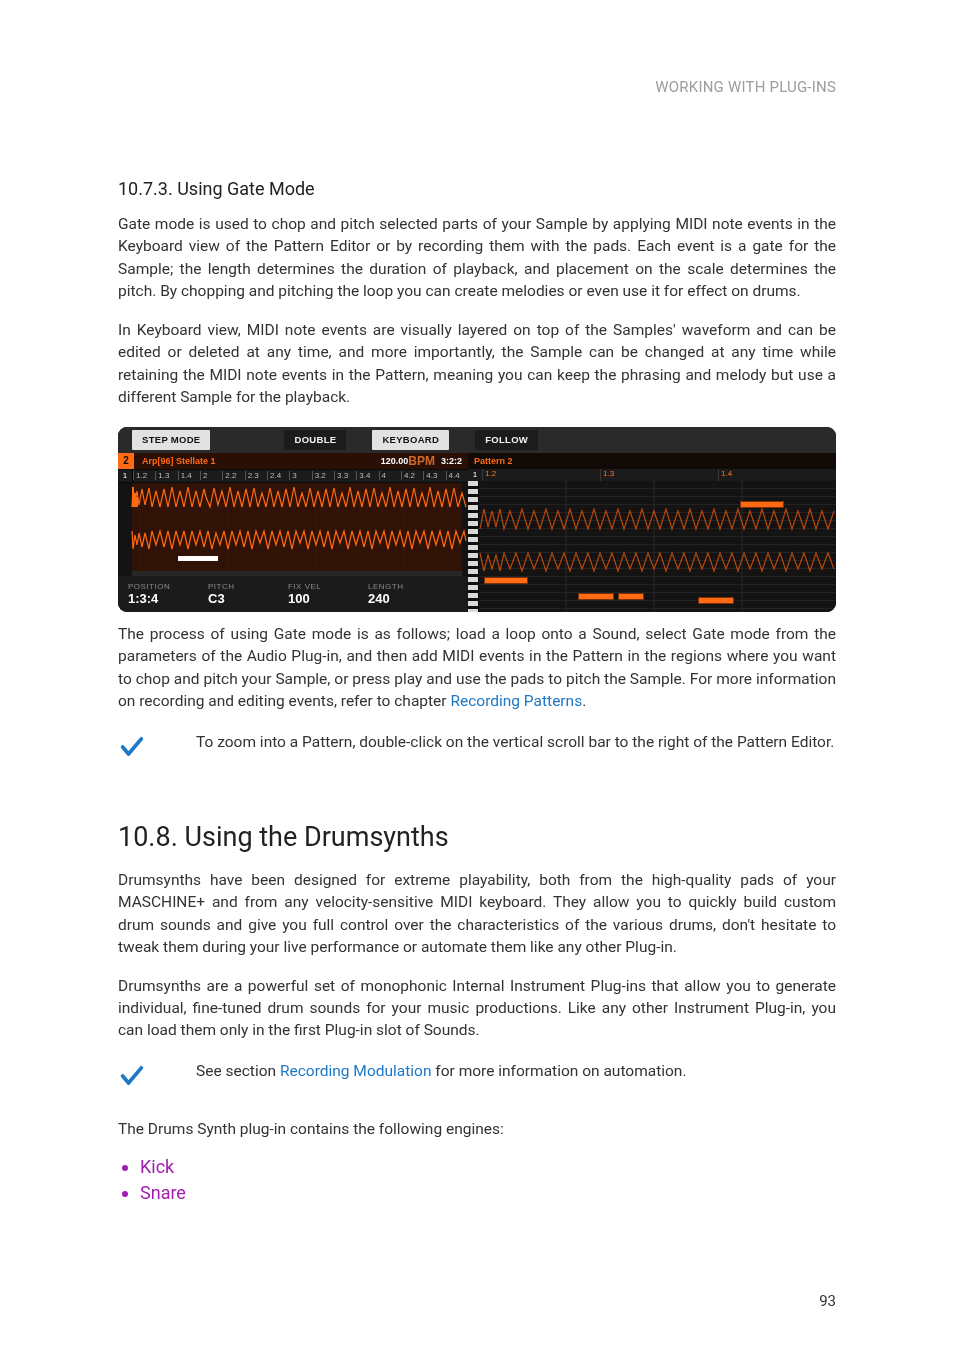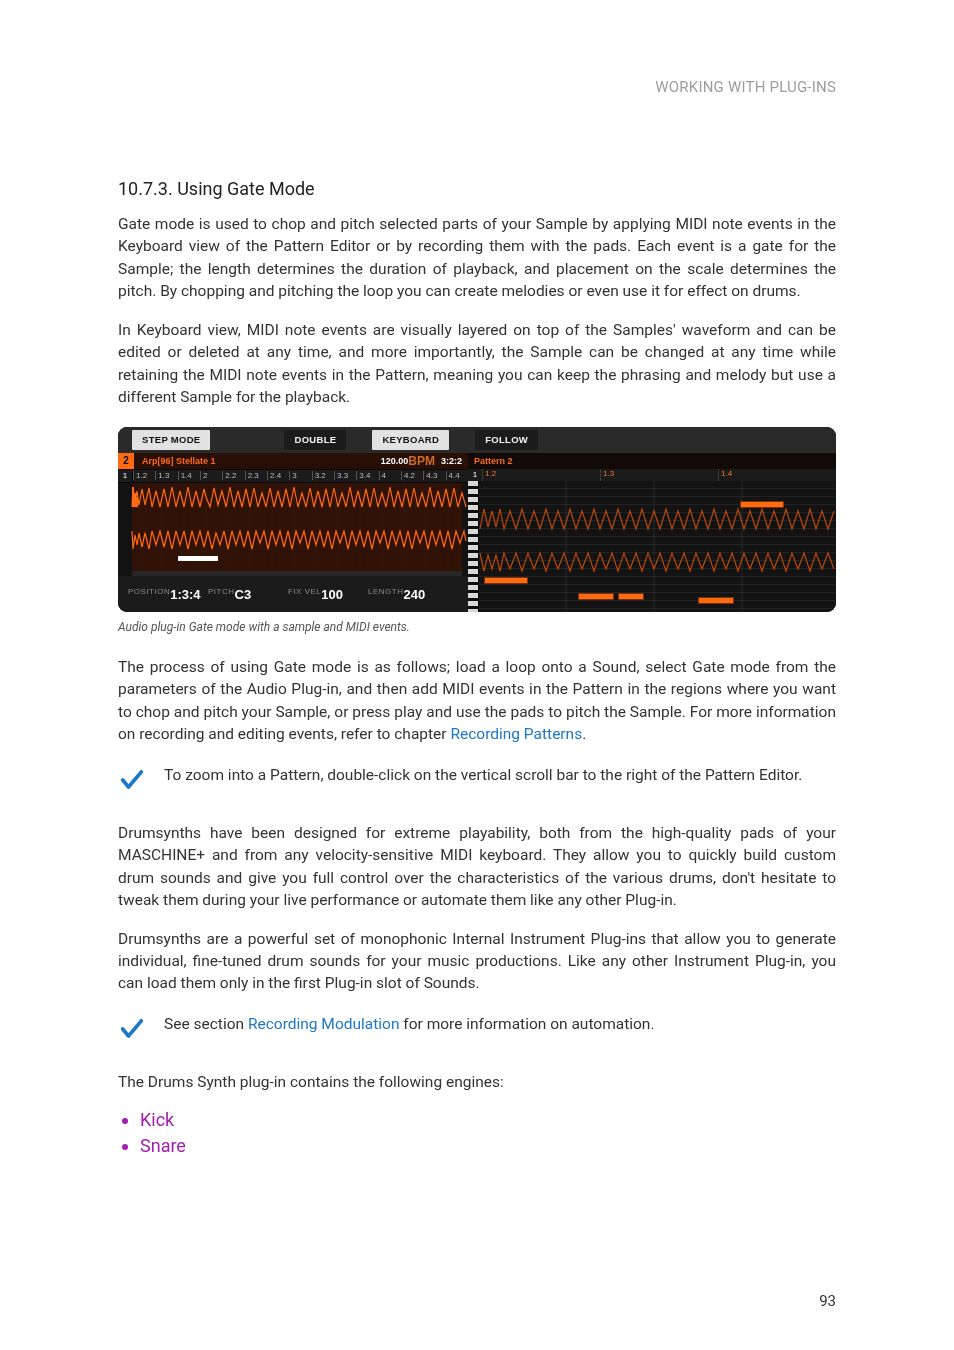--- a/index.html
+++ b/index.html
@@ -65,20 +65,21 @@
     align-items: center;
     justify-content: center;
     margin-top: 2px;
   }
   .tip-text {
     flex: 1;
     font-size: 15.5px;
     line-height: 1.45;
     text-align: justify;
     color: #333;
+    margin-left: 32px;
   }
   ul.engines {
     margin: 8px 0 0 0;
     padding-left: 22px;
   }
   ul.engines li {
     font-size: 18px;
     color: #a21caf;
     margin-bottom: 5px;
   }
@@ -200,21 +201,22 @@
   .bottom-params {
     height: 36px;
     background: #1b1b1b;
     display: flex;
     align-items: center;
     padding: 0 0 0 10px;
   }
   .param {
     width: 80px;
     display: flex;
-    flex-direction: row;
+    flex-direction: column;
+    justify-content: flex-end;
   }
   .param .lbl { font-size: 8px; color: #8a8a8a; letter-spacing: 0.5px; }
   .param .val { font-size: 13px; color: #fff; font-weight: 700; }
 
   .col-right .band-orange2 {
     height: 16px;
     background: #120a06;
     display: flex;
     align-items: center;
     font-size: 9px;
@@ -428,35 +430,35 @@
 
         <div class="midi-note" style="left:16px; top:96px; width:42px;"></div>
         <div class="midi-note" style="left:110px; top:112px; width:34px;"></div>
         <div class="midi-note" style="left:150px; top:112px; width:24px;"></div>
         <div class="midi-note" style="left:230px; top:116px; width:34px;"></div>
         <div class="midi-note" style="left:272px; top:20px; width:42px;"></div>
       </div>
     </div>
   </div>
 </div>
-<div class="caption">Audio plug-in Gate mode with a sample and MIDI events.</div>
 
 <p>
   <span>The process of using Gate mode is as follows; load a loop onto a Sound, select Gate mode from the parameters of the Audio Plug-in, and then add MIDI events in the Pattern in the regions where you want to chop and pitch your Sample, or press play and use the pads to pitch the Sample. For more information on recording and editing events, refer to chapter </span><a href="#" class="link">Recording Patterns</a><span>.</span>
 </p>
 
 <div class="tipbox">
   <span class="tip-icon">
     <svg width="28" height="28" viewBox="0 0 24 24">
           <path fill="none" stroke="#1d78c7" stroke-width="3.2" stroke-linecap="round" stroke-linejoin="round" d="M4 12 l5 6 L20 5"></path>
         </svg>
   </span>
   <div class="tip-text">To zoom into a Pattern, double-click on the vertical scroll bar to the right of the Pattern Editor.</div>
 </div>
 
+<h1 class="chapter">10.8. Using the Drumsynths</h1>
 <p>Drumsynths have been designed for extreme playability, both from the high-quality pads of your MASCHINE+ and from any velocity-sensitive MIDI keyboard. They allow you to quickly build custom drum sounds and give you full control over the characteristics of the various drums, don't hesitate to tweak them during your live performance or automate them like any other Plug-in.</p>
 <p>Drumsynths are a powerful set of monophonic Internal Instrument Plug-ins that allow you to generate individual, fine-tuned drum sounds for your music productions. Like any other Instrument Plug-in, you can load them only in the first Plug-in slot of Sounds.</p>
 
 <div class="tipbox">
   <span class="tip-icon">
     <svg width="28" height="28" viewBox="0 0 24 24">
           <path fill="none" stroke="#1d78c7" stroke-width="3.2" stroke-linecap="round" stroke-linejoin="round" d="M4 12 l5 6 L20 5"></path>
         </svg>
   </span>
   <div class="tip-text">

